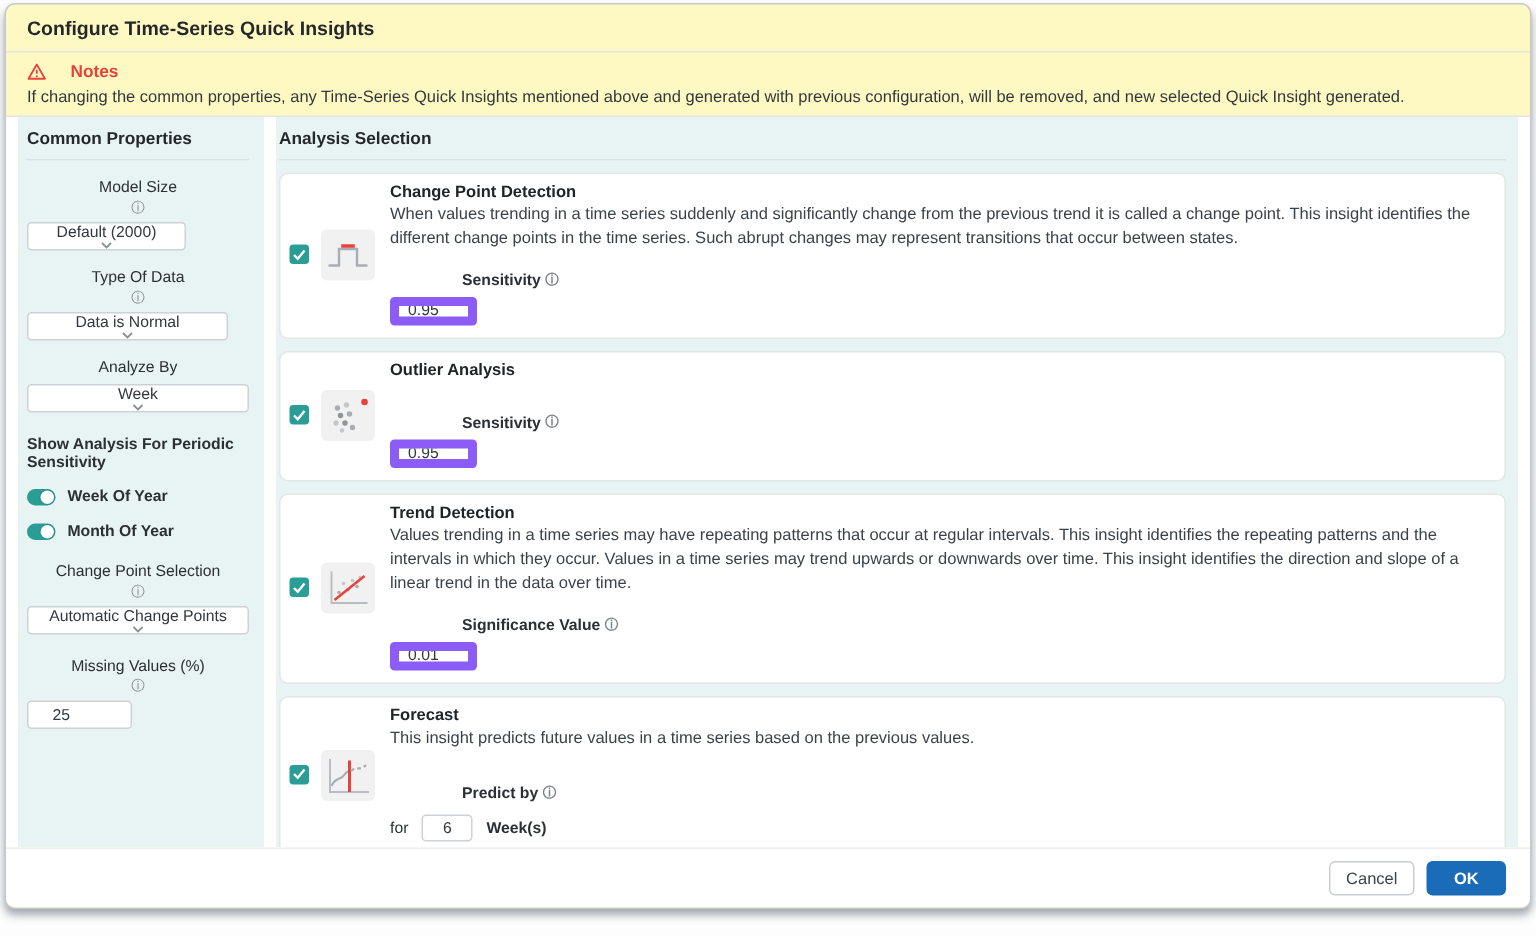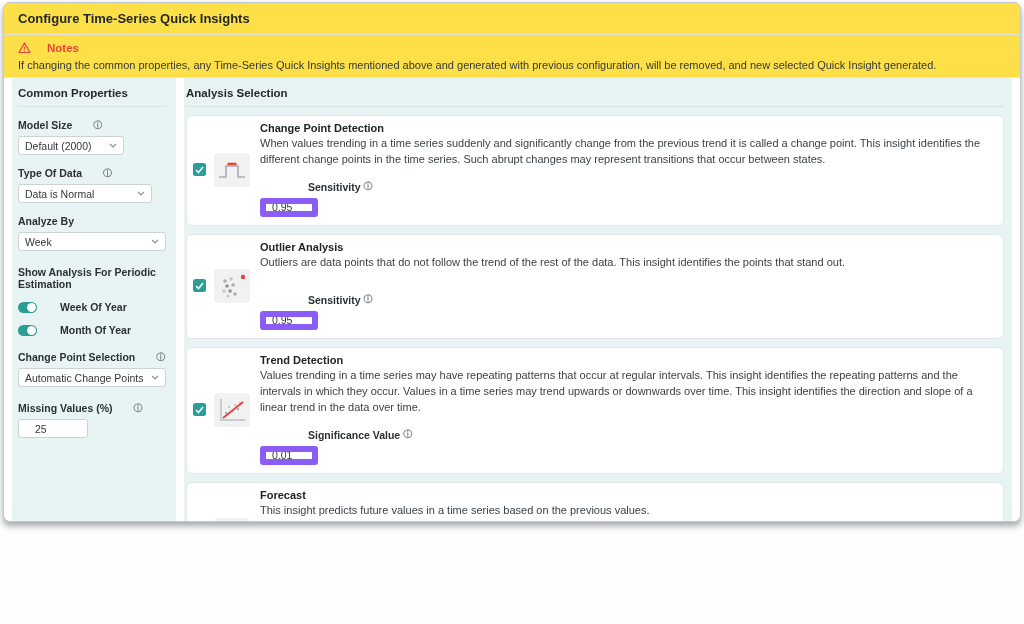--- a/index.html
+++ b/index.html
@@ -1,46 +1,46 @@
 <!DOCTYPE html>
 <html><head>
 <meta charset="utf-8">
 <style>
   * { margin:0; padding:0; box-sizing:border-box; }
   html,body { width:1024px; height:624px; background:#fdfdfd; font-family:"Liberation Sans","DejaVu Sans",sans-serif; overflow:hidden; }
   .dialog {
-    position:absolute; left:3px; top:2px; width:1018px; height:520px;
-    background:#fde047; border:1px solid #c3c9cd; border-radius:7px;
+    position:absolute; left:3px; top:2px; width:1018px; height:604px;
+    background:#fef9c3; border:1px solid #c3c9cd; border-radius:7px;
     box-shadow:0 4px 6px rgba(55,65,75,0.45);
     display:flex; flex-direction:column; overflow:hidden;
   }
   
   .titlebar { height:32px; flex:0 0 32px; display:flex; align-items:center; padding:0 14px; border-bottom:1px solid #e4e4e4; }
   .titlebar .title { font-size:13px; font-weight:bold; color:#25282b; }
   
   .notes { flex:0 0 43px; padding:7px 14px 0 14px; border-bottom:1px solid #e4e4e4; }
   .notes-head { display:flex; align-items:flex-start; gap:16px; }
   .notes-label { color:#e8423d; font-size:11.5px; font-weight:bold; }
   .notes-text { margin-top:5px; font-size:11px; color:#33383c; }
   
   .main { flex:1 1 auto; display:flex; gap:8px; padding:0 8px; background:#ffffff; overflow:hidden; }
   .panel { background:#e8f3f4; height:100%; }
   .panel-header { font-size:11.5px; font-weight:bold; color:#26292c; padding:9px 0 7px 0; border-bottom:1px solid #d6e3e4; }
   .left-panel { flex:0 0 164px; padding:0 10px 0 6px; }
   .right-panel { flex:1 1 auto; padding:0 8px 0 2px; overflow:hidden; }
   
-  .fld-label { display:flex; align-items:center; gap:21px; font-size:10.5px; font-weight:bold; color:#2c3033; margin-top:12px; }
+  .fld-label { display:flex; align-items:center; gap:3px; font-size:10.5px; font-weight:normal; color:#2c3033; margin-top:12px;flex-direction:column; }
   .group-label { font-size:10.5px; font-weight:bold; color:#2c3033; margin-top:15px; }
   .dropdown { margin-top:5px; height:19px; background:#fff; border:1px solid #ccd2d6; border-radius:3px;
-    display:flex; align-items:center; justify-content:space-between; padding:0 6px; cursor:pointer; }
+    display:flex; align-items:center; justify-content:space-between; padding:0 6px; cursor:pointer;flex-direction:column; }
   .dropdown .dd-val { font-size:10.5px; color:#33383c; white-space:nowrap; }
   .text-input { margin-top:5px; height:19px; background:#fff; border:1px solid #ccd2d6; border-radius:3px;
     font-size:10.5px; color:#33383c; padding:0 16px; font-family:"Liberation Sans",sans-serif; }
   .w-model { width:106px; } .w-type { width:134px; } .w-analyze { width:148px; } .w-cps { width:148px; } .w-miss { width:70px; }
-  .toggle-row { display:flex; align-items:center; gap:23px; margin-top:11px; }
+  .toggle-row { display:flex; align-items:center; gap:8px; margin-top:11px; }
   .toggle-label { font-size:10.5px; font-weight:bold; color:#2c3033; }
   .toggle { width:19px; height:11px; border-radius:6px; background:#2a9d96; position:relative; cursor:pointer; flex:0 0 19px; }
   .toggle .knob { position:absolute; right:1px; top:1px; width:9px; height:9px; border-radius:50%; background:#fff; box-shadow:0 0 1px rgba(0,0,0,.4); }
   .info { font-size:9px; color:#7b8288; line-height:1; cursor:pointer; }
   
   .card { background:#fff; border:1px solid #e2e6e7; border-radius:6px; margin-top:8px; padding:6px 10px 8px 6px; display:flex; align-items:center; }
   .checkbox { width:13px; height:13px; border-radius:2.5px; background:#2a9d96; display:flex; align-items:center; justify-content:center; flex:0 0 13px; margin-top:1px; cursor:pointer; }
   .iconbox { width:36px; height:34px; background:#f1f1f1; border-radius:4px; margin:2px 10px 0 8px; display:flex; align-items:center; justify-content:center; flex:0 0 36px; }
   .card-body { flex:1 1 auto; }
   .card-title { font-size:11px; font-weight:bold; color:#202428; }
@@ -116,21 +116,21 @@
       </div>
       <div class="dropdown w-analyze">
         <span class="dd-val">Week</span>
         <span style="display:flex;">
             <svg width="8" height="5" viewBox="0 0 8 5">
               <polyline points="1,1 4,4 7,1" fill="none" stroke="#8a9095" stroke-width="1.2"></polyline>
             </svg>
           </span>
       </div>
 
-      <div class="group-label">Show Analysis For Periodic Estimation</div>
+      <div class="group-label">Show Analysis For Periodic Sensitivity</div>
 
       <div class="toggle-row">
         <span class="toggle">
             <span class="knob"></span>
           </span>
         <span class="toggle-label">Week Of Year</span>
       </div>
       <div class="toggle-row">
         <span class="toggle">
             <span class="knob"></span>
@@ -198,21 +198,20 @@
               <circle cx="16" cy="12" r="1.8" fill="#a9adb2"></circle>
               <circle cx="7" cy="18" r="1.8" fill="#c4c8cc"></circle>
               <circle cx="13" cy="18" r="1.8" fill="#8f949a"></circle>
               <circle cx="18" cy="21" r="1.8" fill="#a9adb2"></circle>
               <circle cx="11" cy="23" r="1.5" fill="#c4c8cc"></circle>
               <circle cx="26" cy="4" r="2.2" fill="#e8423d"></circle>
             </svg>
         </span>
         <div class="card-body">
           <div class="card-title">Outlier Analysis</div>
-          <div class="card-desc">Outliers are data points that do not follow the trend of the rest of the data. This insight identifies the points that stand out.</div>
           <div class="card-fld-label" style="margin-top:23px;">
             <span>Sensitivity</span>
             <span class="info">ⓘ</span>
           </div>
           <input class="card-input" readonly="" value="0.95" style="">
         </div>
       </div>
 
       <div class="card">
         <span class="checkbox">
@@ -270,14 +269,18 @@
             <input class="small-input" readonly="" value="6" style="">
             <span class="unit-lbl">Week(s)</span>
           </div>
 
         </div>
       </div>
 
     </div>
   </div>
 
+  <div class="footer">
+    <div class="btn btn-cancel">Cancel</div>
+    <div class="btn btn-ok">OK</div>
+  </div>
 
 </div>
 
 </body></html>

